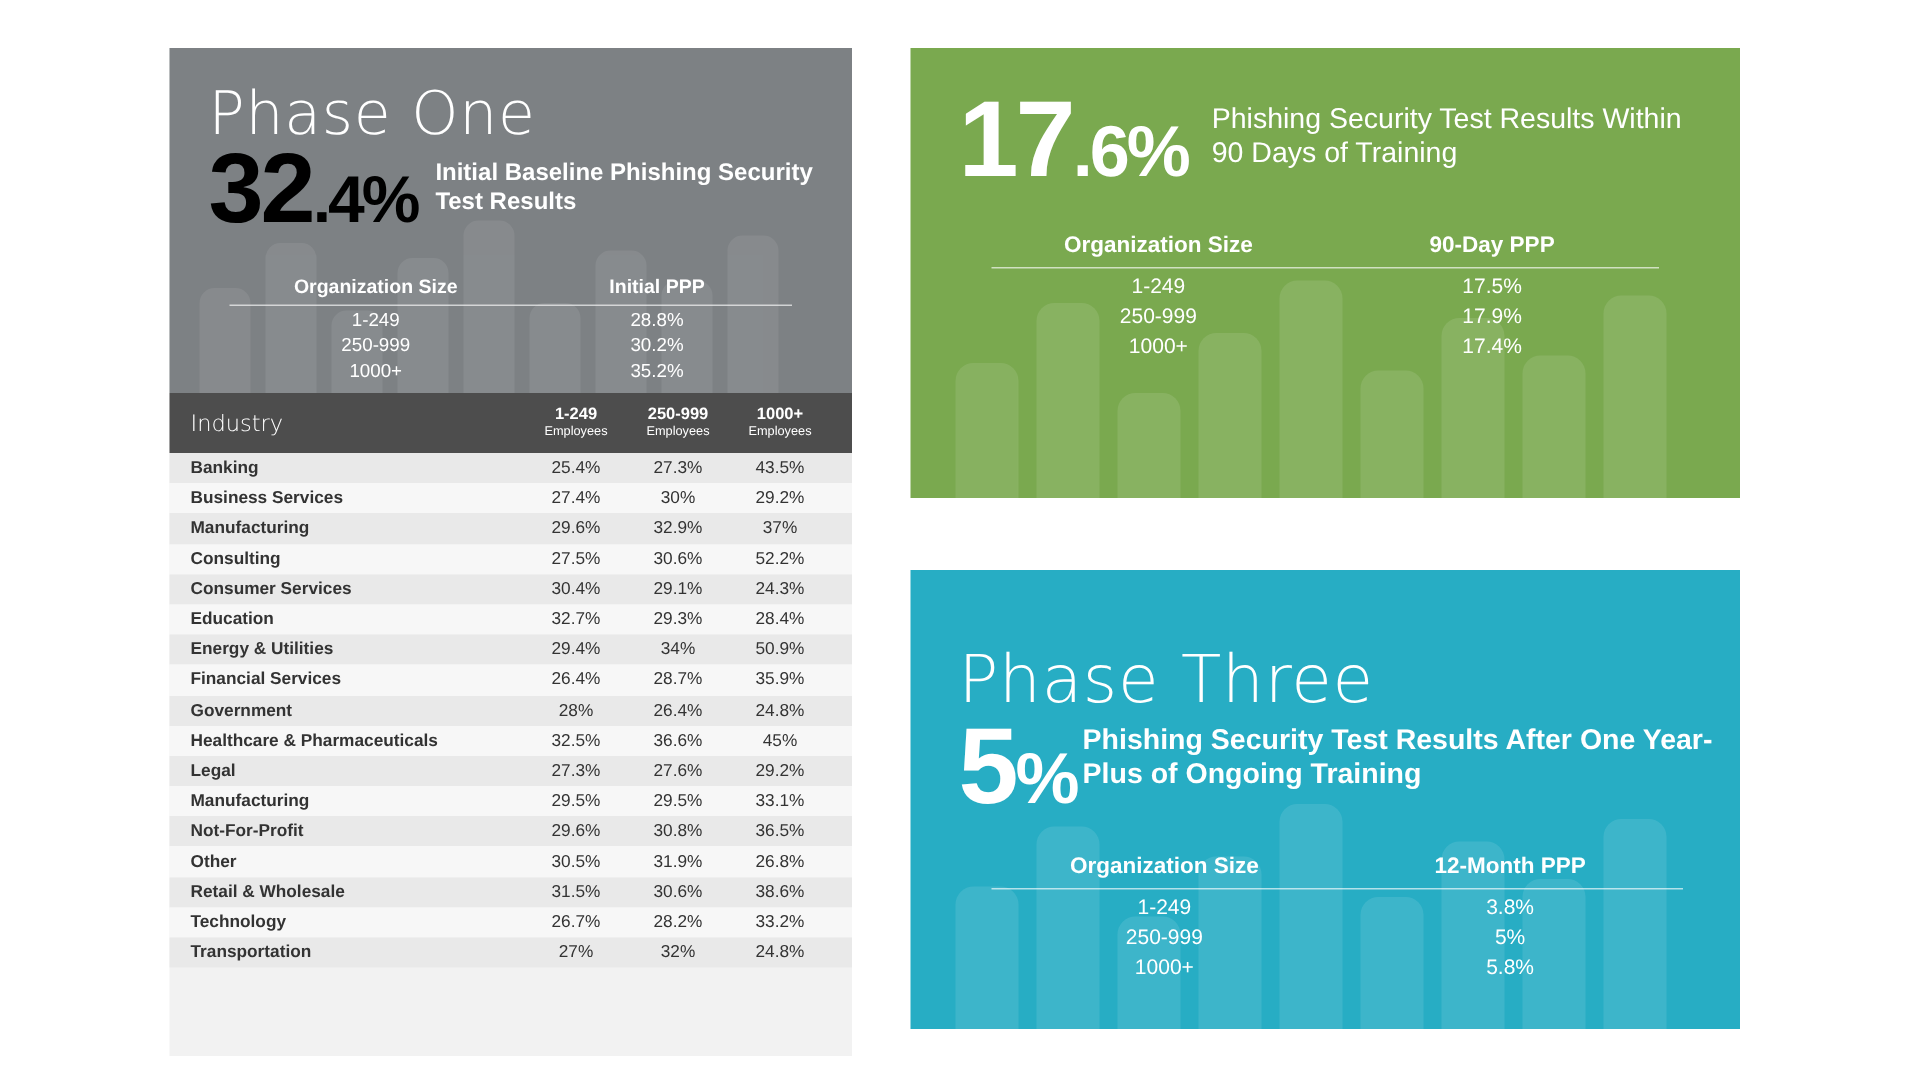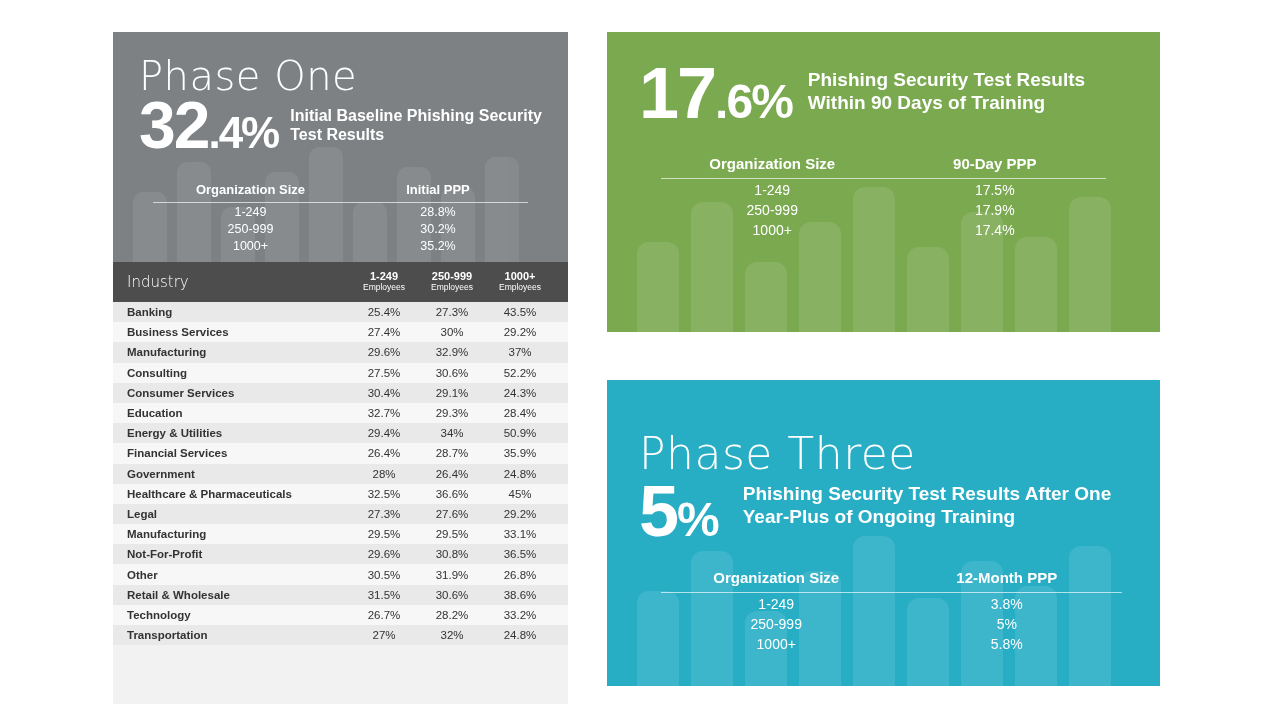--- a/index.html
+++ b/index.html
@@ -31,21 +31,21 @@
   .p1-head .bar { position: absolute; bottom: 0; background: #ffffff; border-radius: 10px 10px 0 0; }
   .title-thin {
     font-weight: 300;
     color: #ffffff;
     letter-spacing: .5px;
     font-family: "DejaVu Sans", sans-serif;
   }
   .p1-title { font-size: 40px; line-height: 44px; }
   .p1-figure-row { display: flex; align-items: flex-start; margin-top: -4px; }
   .p1-pct {
-    color: #ffffff; font-weight: bold; font-size: 66px; line-height: 62px;
+    color: #000000; font-weight: bold; font-size: 66px; line-height: 62px;
     letter-spacing: -2px;
   }
   .p1-pct .small { font-size: 44px; }
   .p1-sub {
     color: #ffffff; font-weight: bold; font-size: 16px; line-height: 19px;
     margin-left: 12px; margin-top: 12px;
   }
   .p1-mini {
     margin: 18px 14px 0 14px;
     position: relative;
@@ -92,40 +92,40 @@
     overflow: hidden;
   }
   .phase-two .bars, .phase-three .bars {
     position: absolute; left: 0; bottom: 0; width: 100%; height: 150px; opacity: .10;
   }
   .p2-inner { position: relative; padding: 28px 32px 0 32px; }
   .p2-title { font-size: 44px; line-height: 48px; }
   .p2-figure-row { display: flex; align-items: flex-start; margin-top: -2px; }
   .p2-pct { color: #fff; font-weight: bold; font-size: 72px; line-height: 70px; letter-spacing: -2px; }
   .p2-pct .small { font-size: 48px; }
-  .p2-sub { color: #fff; font-weight: bold; font-size: 19px; line-height: 23px; margin-left: 16px; margin-top: 10px; }
+  .p2-sub { color: #fff; font-weight: normal; font-size: 19px; line-height: 23px; margin-left: 16px; margin-top: 10px; }
   .p2-mini { margin: 18px 22px 0 22px; }
   .p2-mini .mini-head { font-size: 15px; padding-bottom: 6px; }
   .p2-mini .mini-row { font-size: 14px; line-height: 18px; }
   .p2-mini .mini-head .c1, .p2-mini .mini-row .c1 { width: 50%; }
   .p2-mini .mini-head .c2, .p2-mini .mini-row .c2 { width: 50%; }
 
   
   .phase-three {
     position: absolute; left: 607px; top: 380px;
     width: 553px; height: 306px;
     background: #27adc4;
     overflow: hidden;
   }
   .p3-inner { position: relative; padding: 50px 16px 0 32px; }
   .p3-title { font-size: 44px; line-height: 48px; }
   .p3-figure-row { display: flex; align-items: flex-start; margin-top: -2px; }
   .p3-pct { color: #fff; font-weight: bold; font-size: 72px; line-height: 70px; letter-spacing: -2px; }
   .p3-pct .small { font-size: 48px; }
-  .p3-sub { color: #fff; font-weight: bold; font-size: 19px; line-height: 23px; margin-left: 25px; margin-top: 6px; }
+  .p3-sub { color: #fff; font-weight: bold; font-size: 19px; line-height: 23px; margin-left: 4px; margin-top: 6px; }
   .p3-mini { margin: 14px 22px 0 22px; }
   .p3-mini .mini-head { font-size: 15px; padding-bottom: 6px; }
   .p3-mini .mini-row { font-size: 14px; line-height: 18px; }
   .p3-mini .mini-head .c1, .p3-mini .mini-row .c1 { width: 50%; }
   .p3-mini .mini-head .c2, .p3-mini .mini-row .c2 { width: 50%; }
 </style>
 </head>
 <body>
 
 <div class="canvas">

